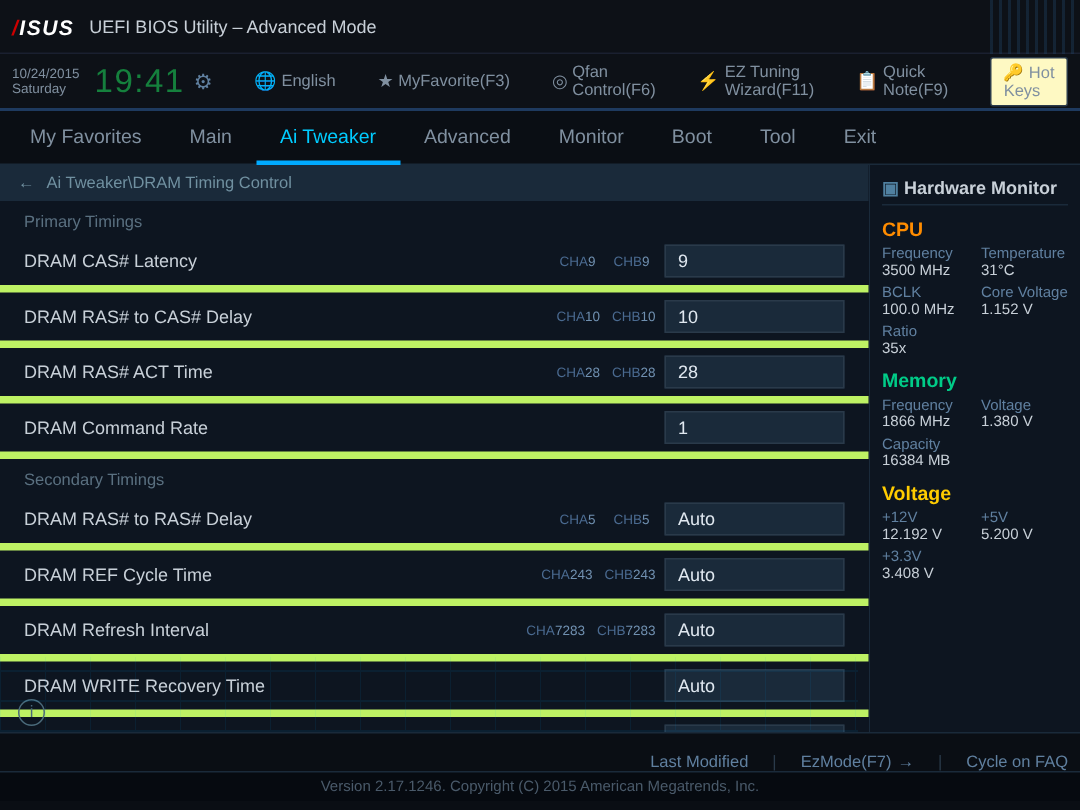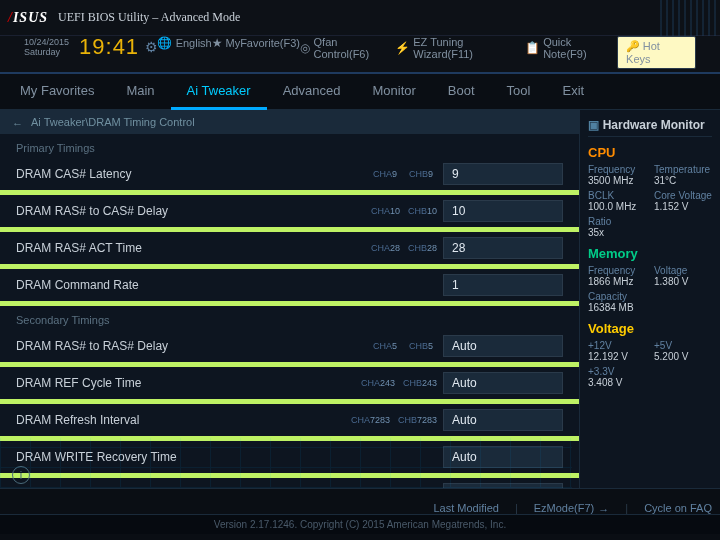--- a/index.html
+++ b/index.html
@@ -16,21 +16,20 @@
 
     
     #header {
       background: #0d1117;
       height: 36px;
       display: flex;
       align-items: center;
       padding: 0 8px;
       border-bottom: 1px solid #1a2030;
       position: relative;
-      font-family: Liberation Serif, serif;
     }
     #asus-logo {
       color: #fff;
       font-size: 14px;
       font-weight: bold;
       letter-spacing: 1px;
       margin-right: 10px;
       font-style: italic;
     }
     #asus-logo span { color: #c00; }
@@ -47,37 +46,37 @@
         transparent 2px, transparent 6px
       );
       opacity: 0.4;
     }
 
     
     #toolbar {
       background: #0d1117;
       height: 38px;
       display: flex;
-      align-items: flex-start;
-      padding: 0 24px;
+      align-items: center;
+      padding: 0 8px;
       border-bottom: 2px solid #1e3a5f;
-      gap: 0;
+      gap: 28px;
       font-size: 11px;
       color: #8090a0;
     }
     #datetime {
       display: flex;
       flex-direction: column;
       font-size: 9px;
       color: #8090a0;
       margin-right: 4px;
     }
     #time-display {
       font-size: 22px;
-      color: #eab308;
+      color: #15803d;
       font-weight: 300;
       letter-spacing: 1px;
       line-height: 1;
     }
     .toolbar-item {
       display: flex;
       align-items: center;
       gap: 3px;
       cursor: pointer;
       color: #8090a0;

